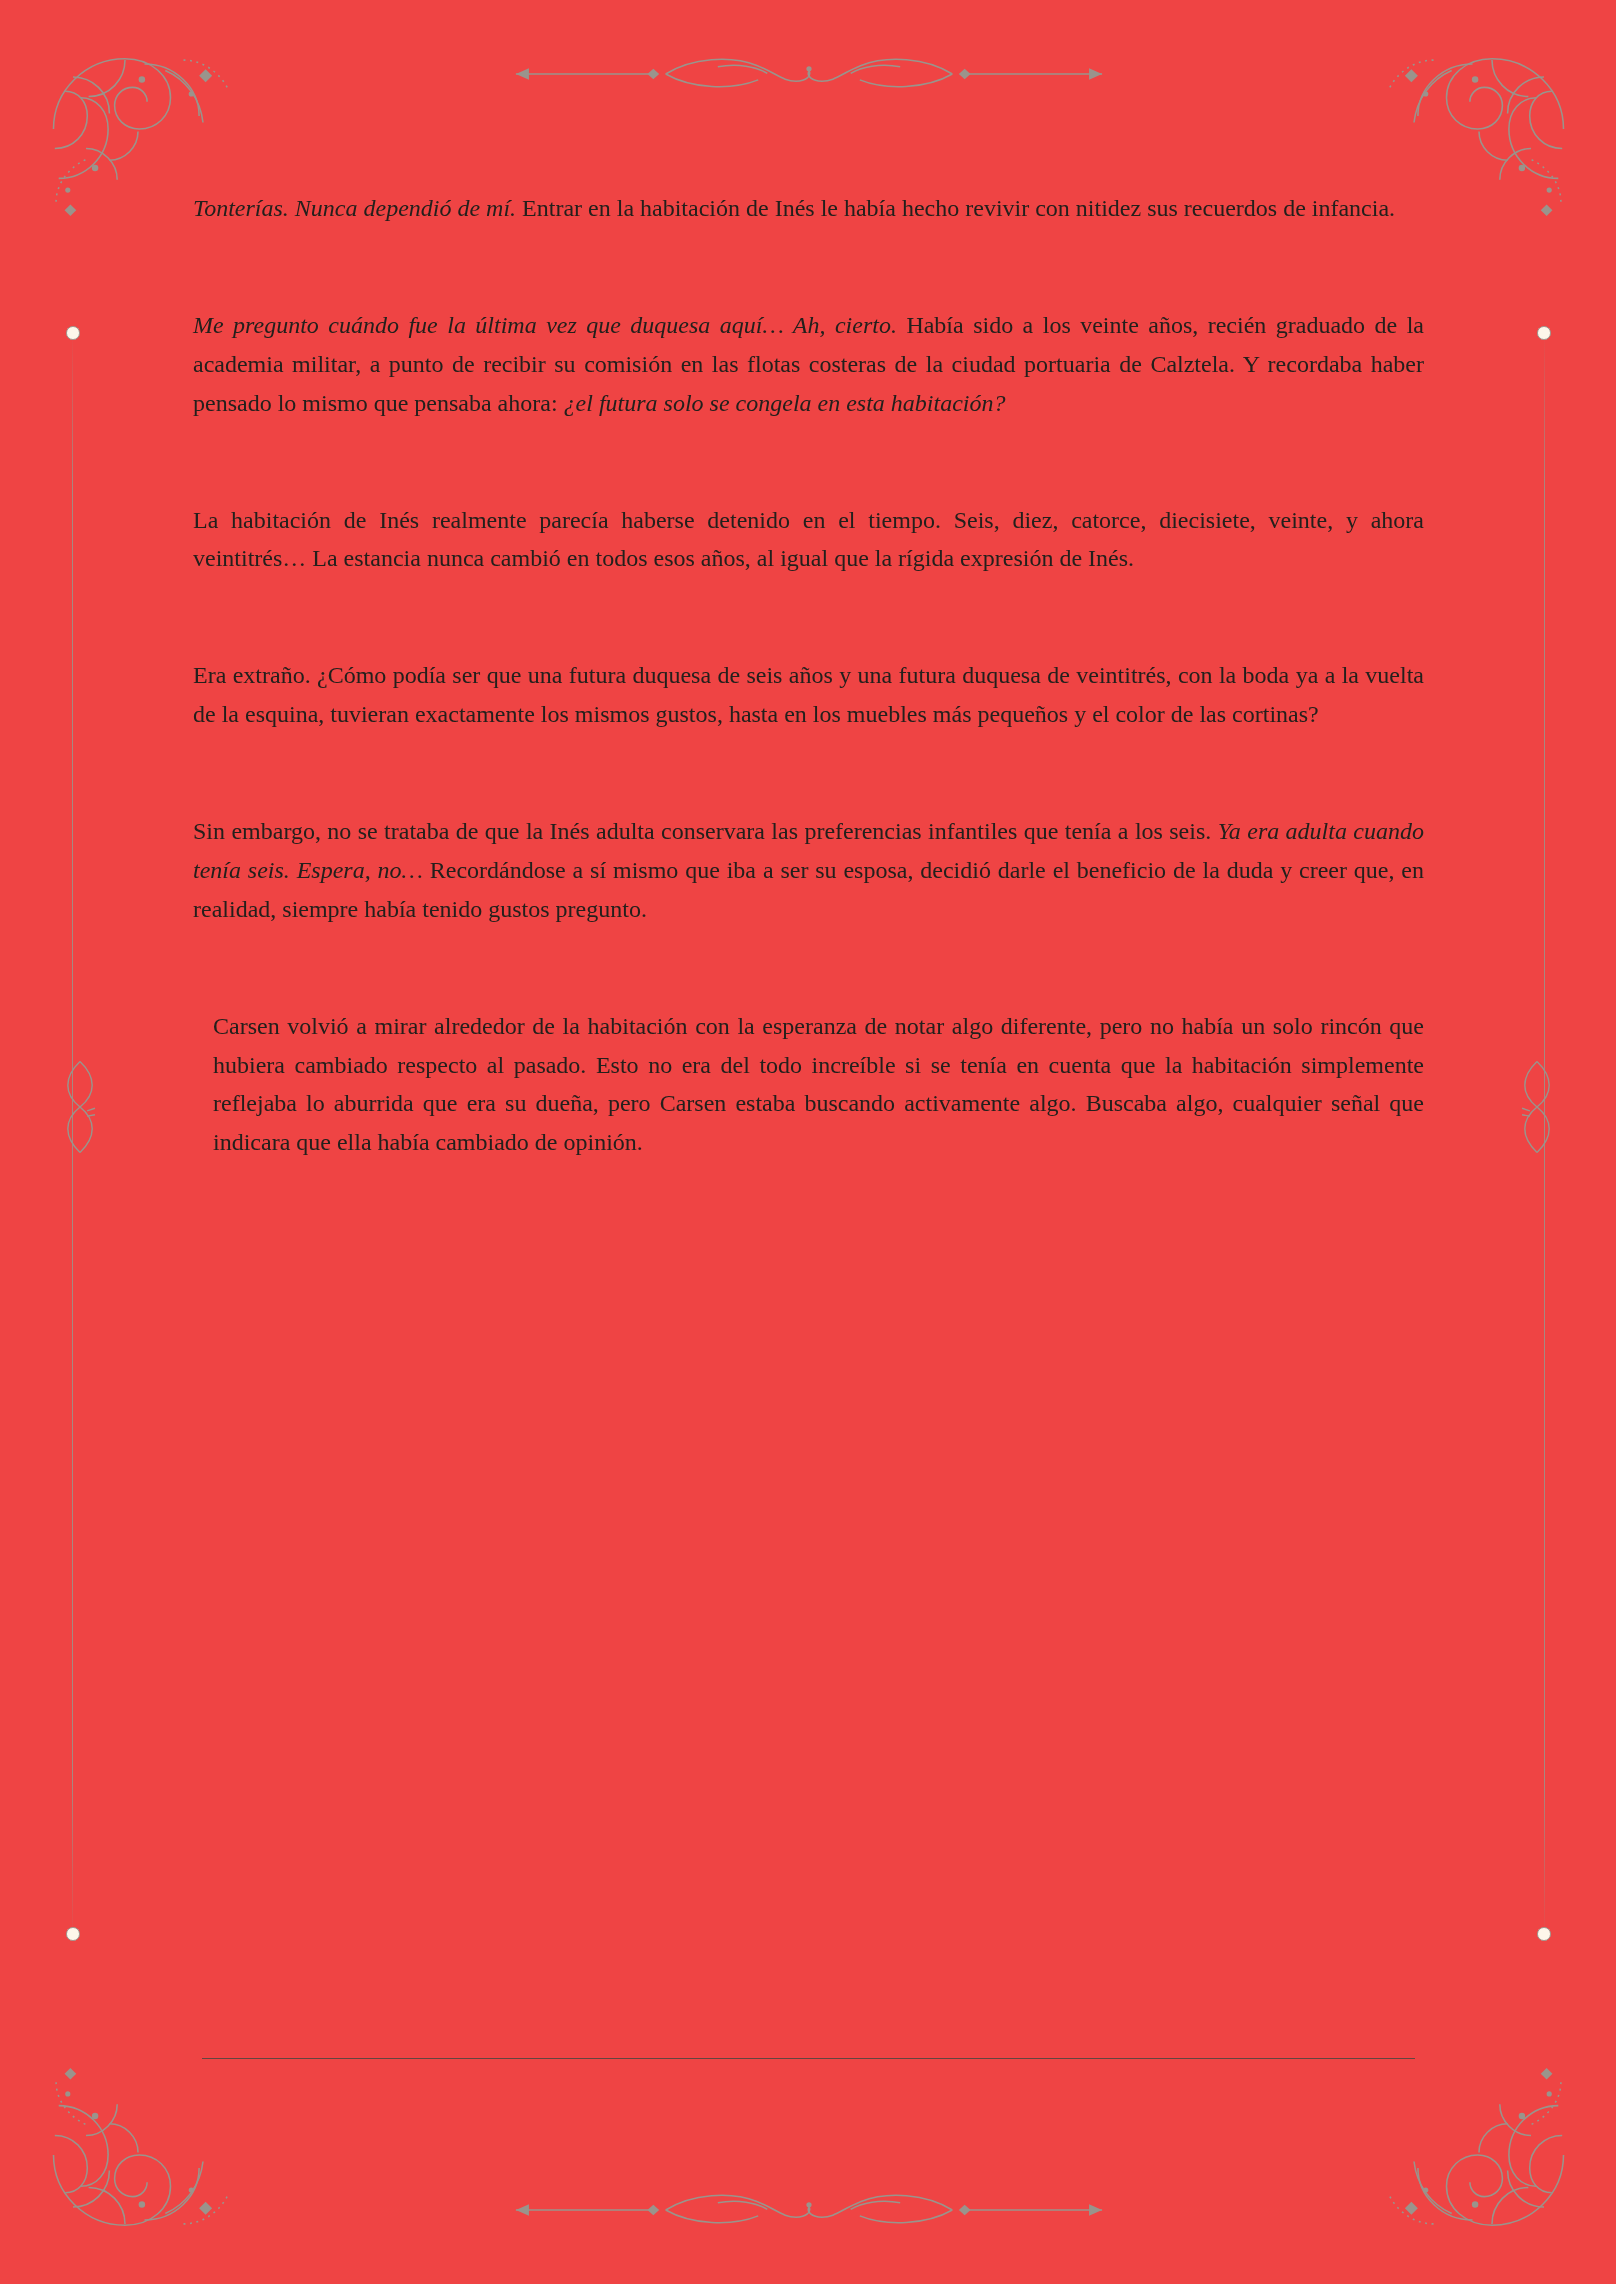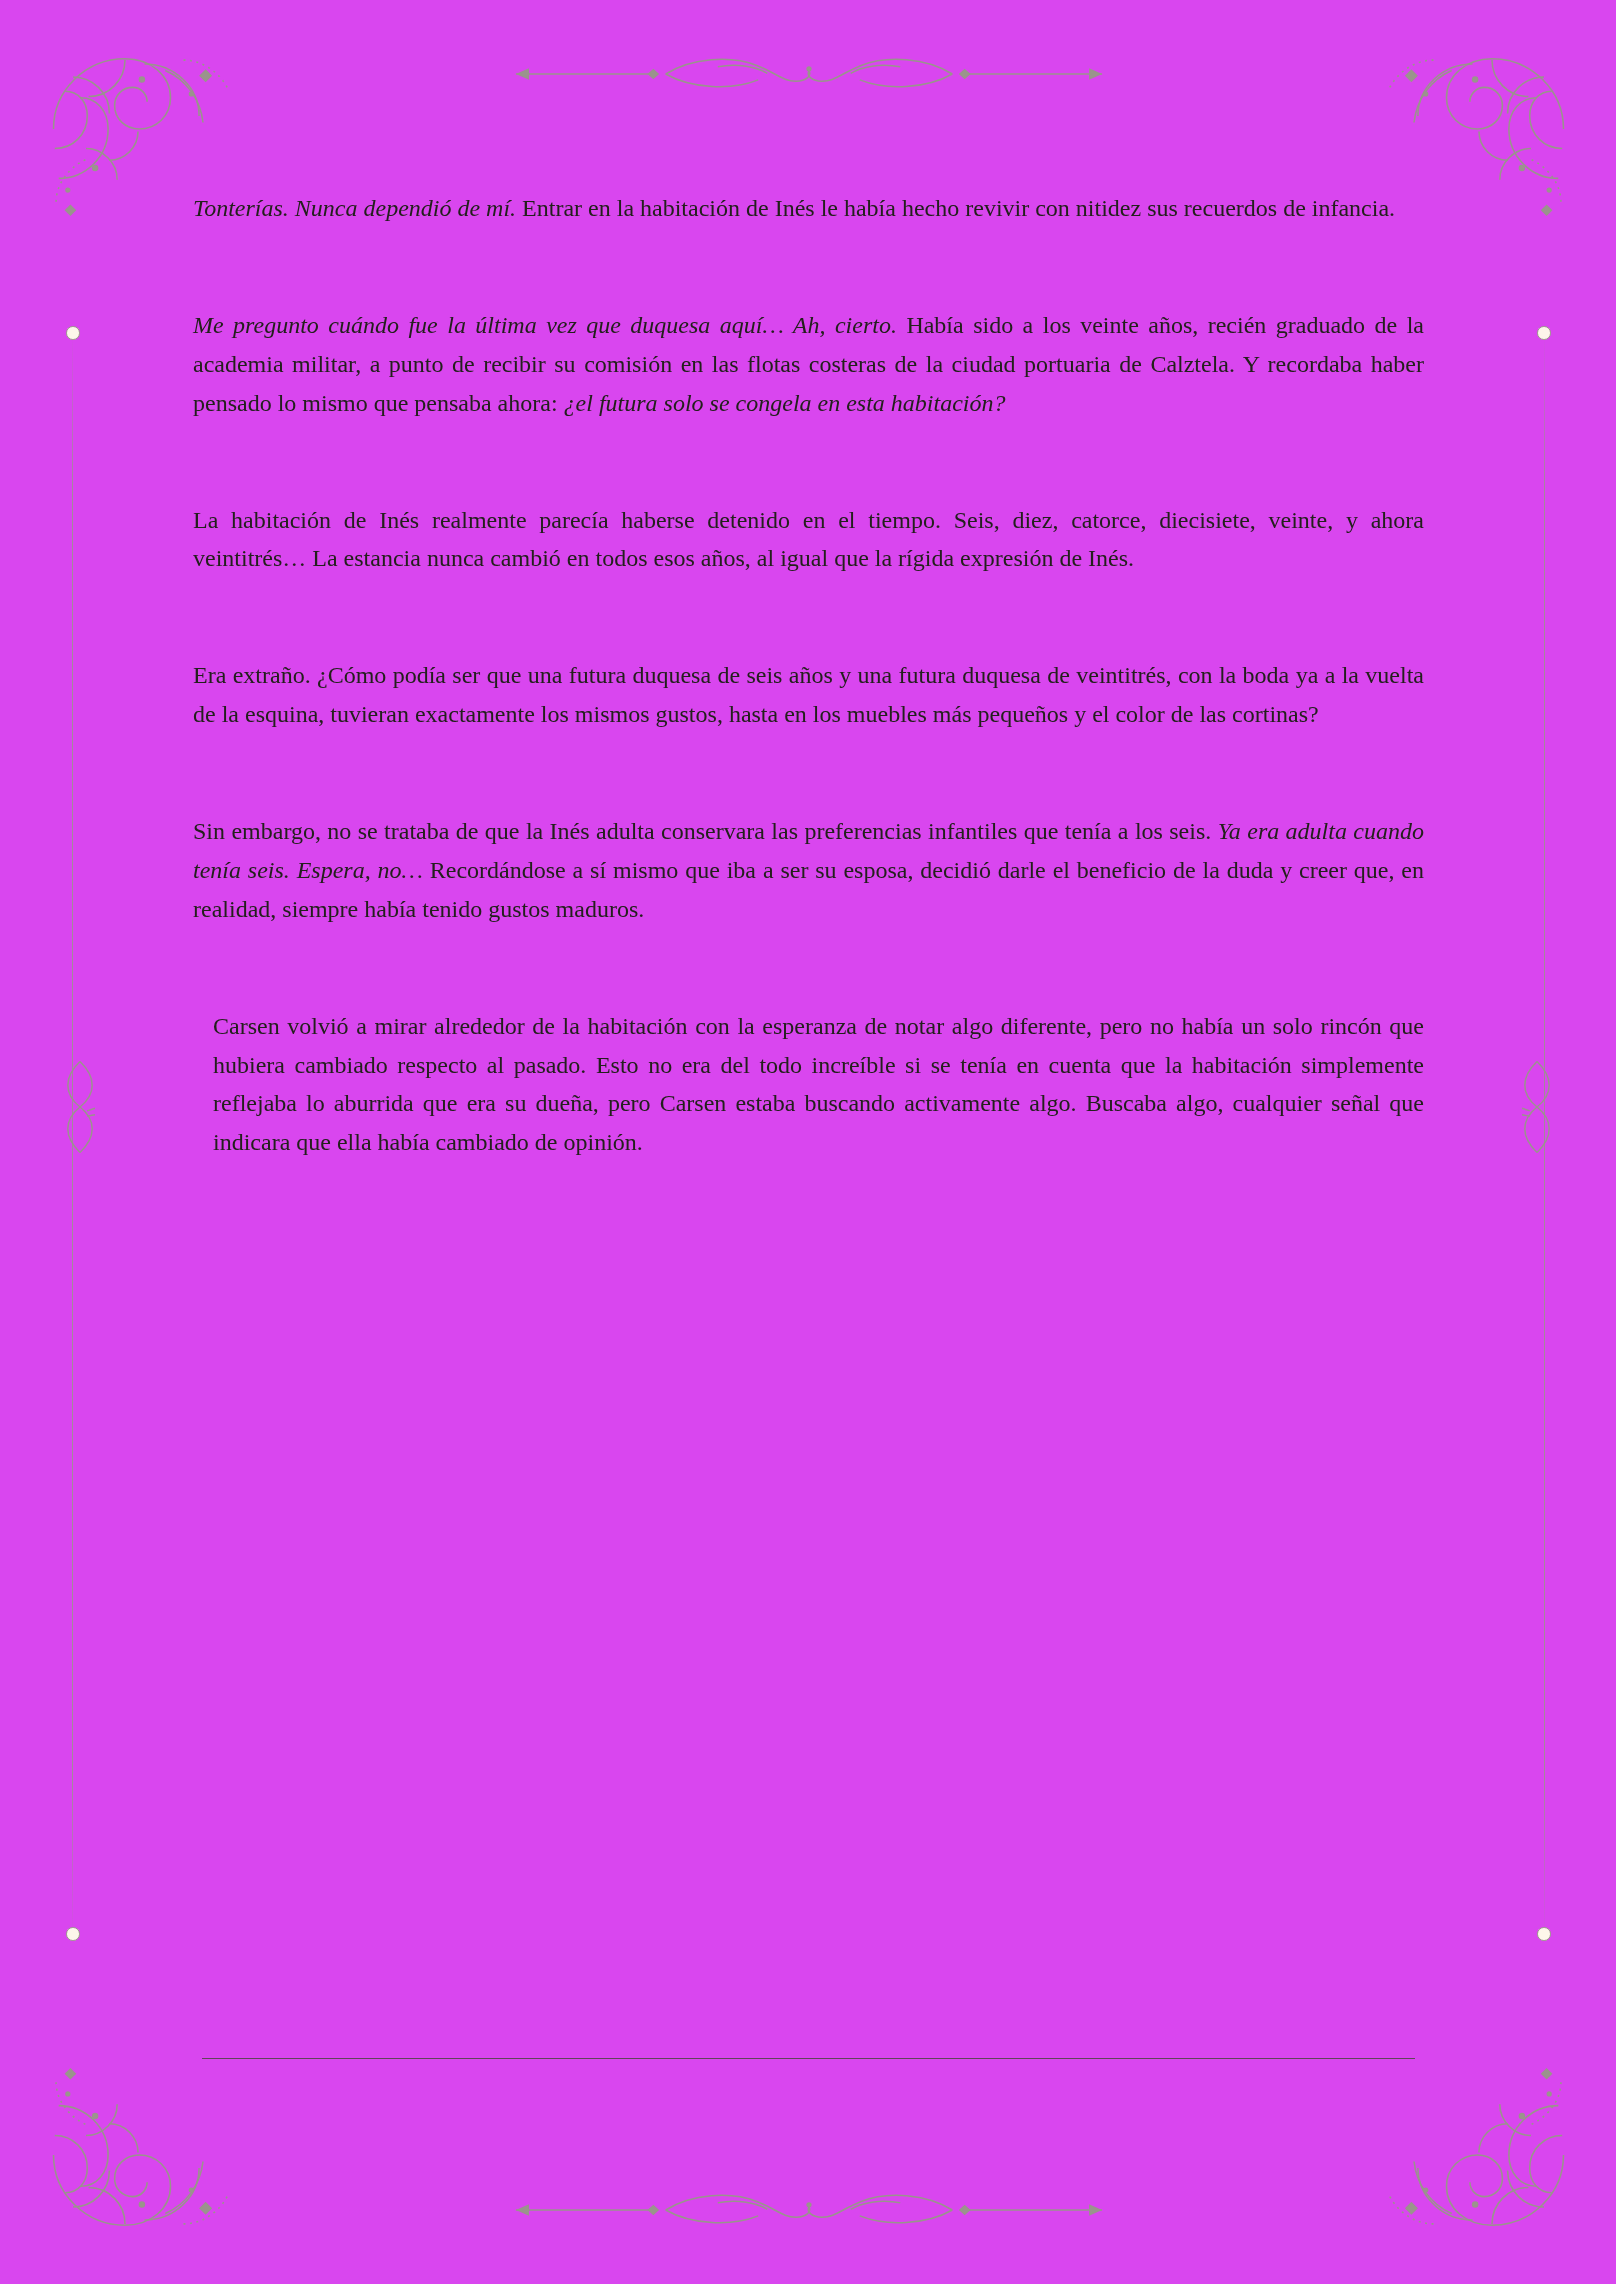--- a/index.html
+++ b/index.html
@@ -4,21 +4,21 @@
 <style>
   html, body {
     margin: 0;
     padding: 0;
     background: #fdf6ea;
   }
   .page {
     position: relative;
     width: 1617px;
     height: 2284px;
-    background: #d946ef;
+    background: #ef4444;
     overflow: hidden;
     font-family: "Liberation Serif", "DejaVu Serif", serif;
     color: #23201c;
   }
 
   
   .ornament {
     position: absolute;
     color: #9a948c;
     pointer-events: none;
@@ -243,21 +243,21 @@
 
     <p class="para">
       <span>La habitación de Inés realmente parecía haberse detenido en el tiempo. Seis, diez, catorce, diecisiete, veinte, y ahora veintitrés… La estancia nunca cambió en todos esos años, al igual que la rígida expresión de Inés.</span>
     </p>
 
     <p class="para">
       <span>Era extraño. ¿Cómo podía ser que una futura duquesa de seis años y una futura duquesa de veintitrés, con la boda ya a la vuelta de la esquina, tuvieran exactamente los mismos gustos, hasta en los muebles más pequeños y el color de las cortinas?</span>
     </p>
 
     <p class="para">
-      <span>Sin embargo, no se trataba de que la Inés adulta conservara las preferencias infantiles que tenía a los seis. </span><em>Ya era adulta cuando tenía seis. Espera, no…</em><span> Recordándose a sí mismo que iba a ser su esposa, decidió darle el beneficio de la duda y creer que, en realidad, siempre había tenido gustos maduros.</span>
+      <span>Sin embargo, no se trataba de que la Inés adulta conservara las preferencias infantiles que tenía a los seis. </span><em>Ya era adulta cuando tenía seis. Espera, no…</em><span> Recordándose a sí mismo que iba a ser su esposa, decidió darle el beneficio de la duda y creer que, en realidad, siempre había tenido gustos pregunto.</span>
     </p>
 
 
     <p class="para">
       <span>Carsen volvió a mirar alrededor de la habitación con la esperanza de notar algo diferente, pero no había un solo rincón que hubiera cambiado respecto al pasado. Esto no era del todo increíble si se tenía en cuenta que la habitación simplemente reflejaba lo aburrida que era su dueña, pero Carsen estaba buscando activamente algo. Buscaba algo, cualquier señal que indicara que ella había cambiado de opinión.</span>
     </p>
   </div>
 
   <div class="bottom-rule"></div>
 </div>

